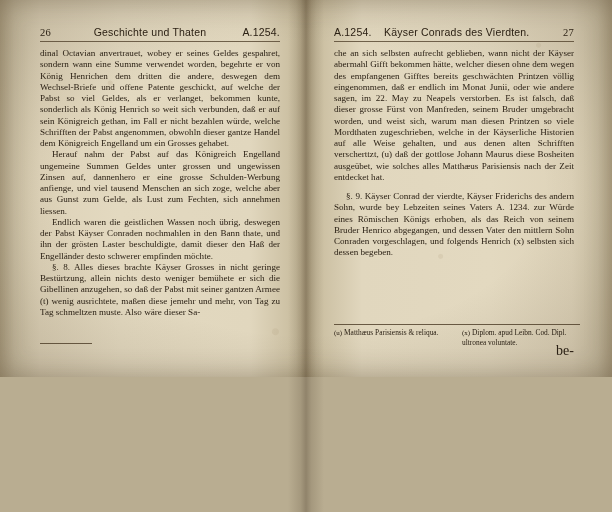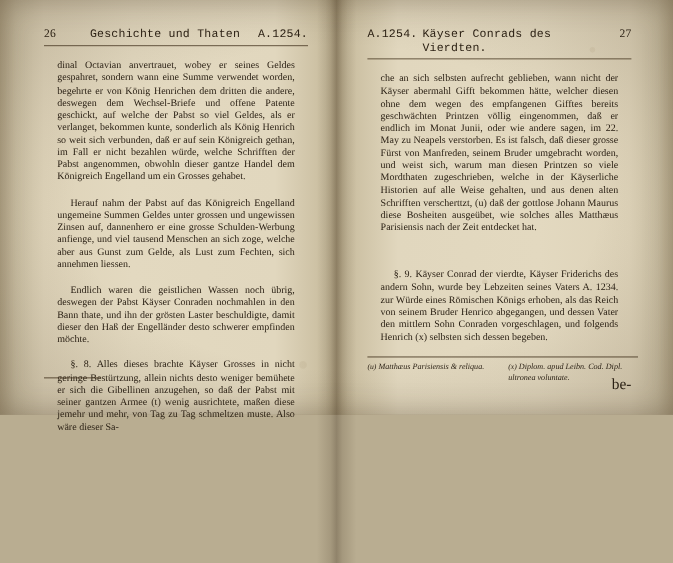--- a/index.html
+++ b/index.html
@@ -44,51 +44,51 @@
     font-size:10.5px;color:#2c2114;
     letter-spacing:.2px;
     margin-bottom:3px;
   }
   #page-left .head .folio{width:26px;text-align:left;}
   #page-left .head .title{flex:1;text-align:center;font-style:normal;}
   #page-left .head .running{width:46px;text-align:right;}
   #page-right .head .running{width:50px;text-align:left;}
   #page-right .head .title{flex:1;text-align:left;}
   #page-right .head .folio{width:26px;text-align:right;}
-  .head .title,.head .running{font-family:Liberation Mono, monospace;}
+  .head .title,.head .running{font-family:Liberation Sans, sans-serif;}
   .rule{
     height:0;border-top:1px solid #4a3a24;
     margin:2px 0 6px 0;opacity:.75;
   }
   .body{
     font-size:9.1px;line-height:11.25px;
     text-align:justify;color:#2b2115;
     hyphens:auto;
   }
-  .body p{margin:12px;text-indent:12px;}
+  .body p{margin:0;text-indent:12px;}
   .body p.noind{text-indent:0;}
   .sec{
     margin-top:7px;text-indent:12px;
   }
   .smallcap{font-variant:small-caps;}
   .gap{height:8px;}
   
   .footnotes{
     position:absolute;bottom:30px;
     font-size:7.4px;line-height:9px;color:#2b2115;
   }
   #fn-left{left:40px;width:200px;}
   #fn-left .fnrule{
     width:52px;border-top:1px solid #4a3a24;margin-bottom:3px;opacity:.8;
   }
   #fn-right{left:334px;width:246px;}
   #fn-right .fnrule{
     width:246px;border-top:1px solid #4a3a24;margin-bottom:3px;opacity:.8;
   }
-  .fnrow{display:flex;gap:10px;font-style:italic;}
+  .fnrow{display:flex;gap:10px;}
   .fncol{flex:1;}
   .mark{font-size:7px;vertical-align:baseline;}
   .catch{
     position:absolute;right:38px;bottom:18px;
     font-size:14px;color:#2b2115;margin-top:19px;
   }
   
   #spine{
     position:absolute;left:288px;top:0;width:36px;height:512px;
     background:linear-gradient(90deg,

